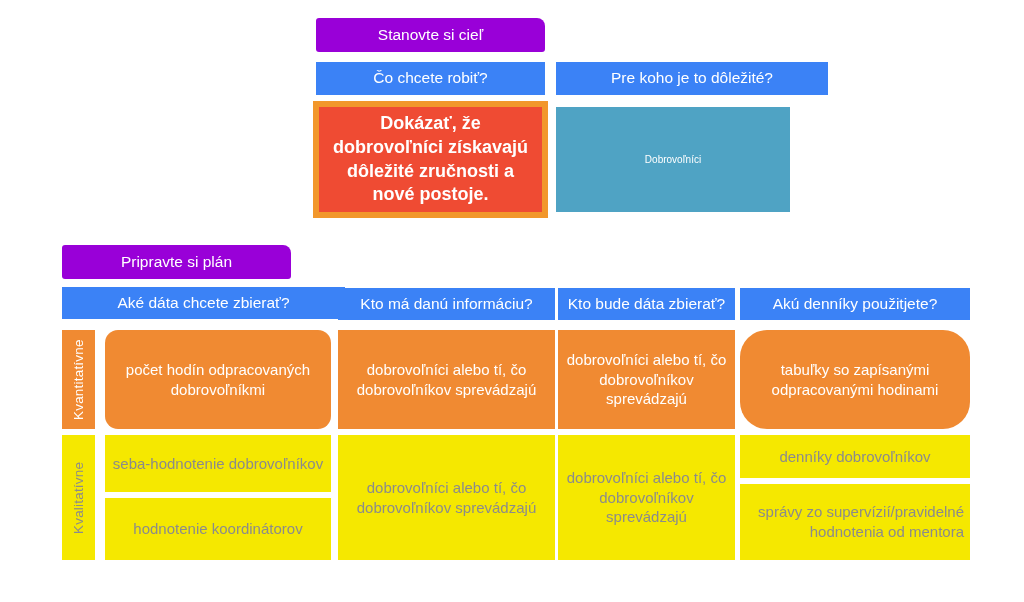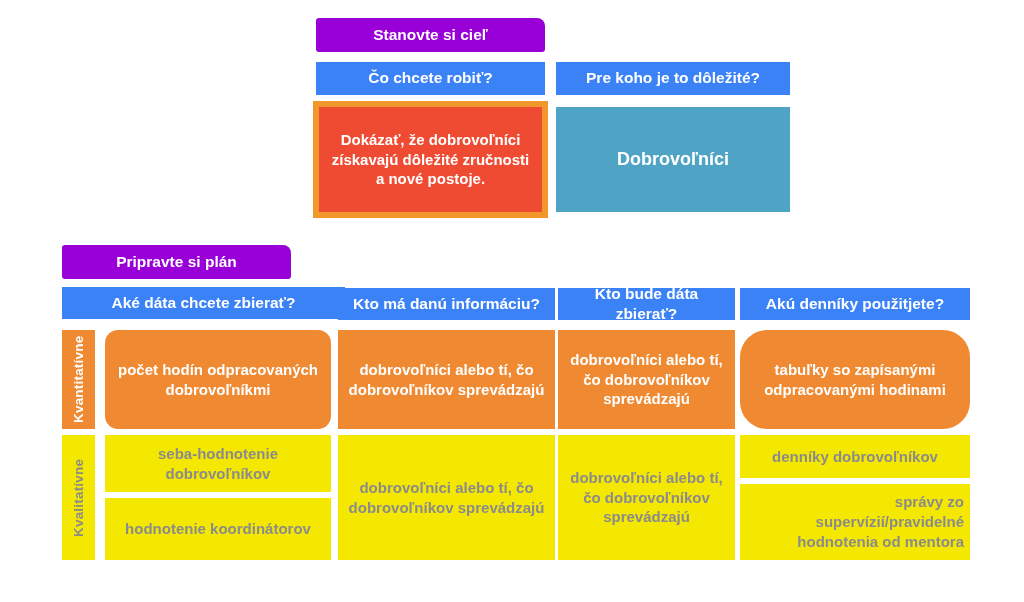--- a/index.html
+++ b/index.html
@@ -19,43 +19,42 @@
   }
   .box {
     position: absolute;
     box-sizing: border-box;
     display: flex;
     align-items: center;
     justify-content: center;
     text-align: center;
     line-height: 1.32;
     padding: 0 6px;
-    font-weight: bold;
   }
   .purple {
     background: #9900d8;
     color: #ffffff;
     font-size: 15.5px;
     border-radius: 3px 8px 3px 3px;
   }
   .teal {
     background: #3b82f6;
     color: #ffffff;
     font-size: 15.5px;
   }
   .steelblue {
     background: #4fa3c4;
     color: #ffffff;
-    font-size: 18px;
+    font-size: 10px;
   }
   .goalbox {
     background: #ef4b33;
     color: #ffffff;
     font-weight: bold;
-    font-size: 15px;
+    font-size: 18px;
     border: 6px solid #f2972b;
     padding: 4px 10px;
   }
   .orange {
     background: #f08a32;
     color: #ffffff;
     font-size: 15px;
   }
   .yellow {
     background: #f5e800;
@@ -73,21 +72,21 @@
 </style>
 </head>
 <body>
 
 <div id="canvas">
 
   <div class="box purple" style="left:316px; top:18px; width:229px; height:34px;">Stanovte si cieľ</div>
 
   <div class="box teal" style="left:316px; top:62px; width:229px; height:33px;">Čo chcete robiť?</div>
 
-  <div class="box teal" style="left:556px; top:62px; width:234px; height:33px;">Pre koho je to dôležité?</div>
+  <div class="box teal" style="left:556px; top:62px; width:272px; height:33px;">Pre koho je to dôležité?</div>
 
   <div class="box goalbox" style="left:313px; top:101px; width:235px; height:117px;">Dokázať, že dobrovoľníci získavajú dôležité zručnosti a nové postoje.</div>
 
   <div class="box steelblue" style="left:556px; top:107px; width:234px; height:105px;">Dobrovoľníci</div>
 
   <div class="box purple" style="left:62px; top:245px; width:229px; height:34px;">Pripravte si plán</div>
 
   <div class="box teal" style="left:62px; top:287px; width:283px; height:32px;">Aké dáta chcete zbierať?</div>
   <div class="box teal" style="left:338px; top:288px; width:217px; height:32px;">Kto má danú informáciu?</div>
   <div class="box teal" style="left:558px; top:288px; width:177px; height:32px;">Kto bude dáta zbierať?</div>

